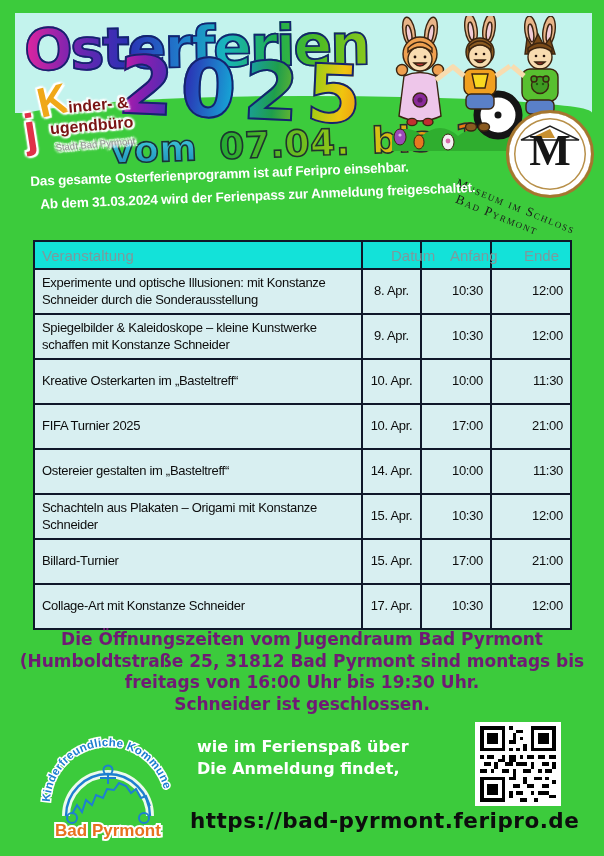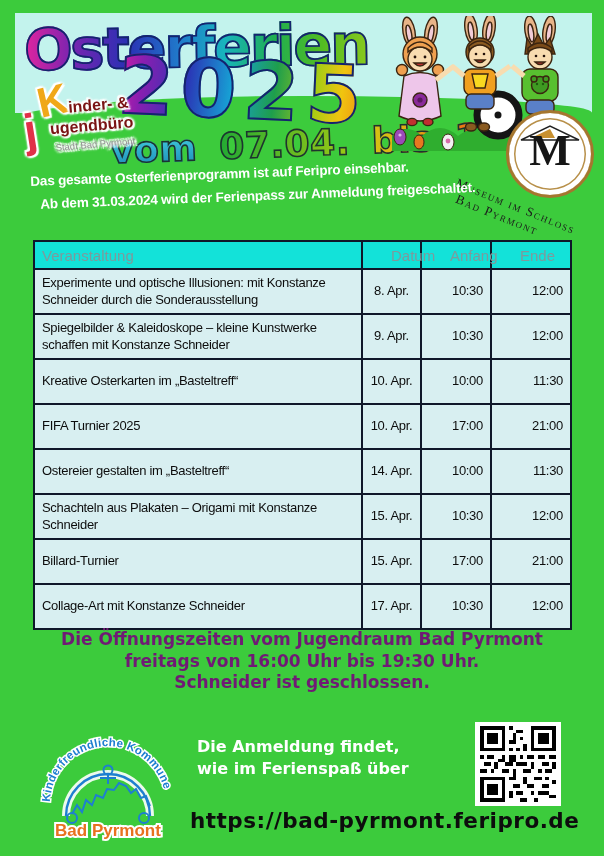--- a/index.html
+++ b/index.html
@@ -50,21 +50,21 @@
   
   .announce{left:30px;top:171px;transform:rotate(-2.2deg);transform-origin:left top;
     color:#fff;font-weight:bold;font-size:13.5px;letter-spacing:-0.2px;line-height:1.7;white-space:nowrap;}
   .announce .a2{margin-left:9px;}
 
   
   .events{left:33px;top:240px;border-collapse:collapse;table-layout:fixed;width:537px;}
   .events td,.events th{border:2px solid #0f172a;font-weight:normal;}
   .events th{background:#13e2d9;color:#7e999c;font-size:15px;height:24px;padding:1px 7px;}
   .events th.h-left{text-align:left;}
-  .events th.h-right{text-align:left;padding-left:28px;}
+  .events th.h-right{text-align:center;padding-left:28px;}
   .events td{background:#d8eff1;color:#0d0d0d;font-size:13px;letter-spacing:-0.3px;height:39px;padding:2px 7px;line-height:1.25;}
   .td-event{text-align:left;}
   .td-date{text-align:center;font-size:13.5px;margin-left:6px;}
   .td-time{text-align:right;font-size:14px;}
 
   
   .hours{left:0;top:629px;width:604px;text-align:center;color:#701a75;font-weight:bold;
     font-family:"DejaVu Sans",sans-serif;font-size:17px;line-height:1.27;}
 
   
@@ -261,20 +261,21 @@
         <td class="td-event">Collage-Art mit Konstanze Schneider</td>
         <td class="td-date">17. Apr.</td>
         <td class="td-time">10:30</td>
         <td class="td-time">12:00</td>
       </tr>
     </tbody>
   </table>
 
   <div class="abs hours">
     <div>Die Öffnungszeiten vom Jugendraum Bad Pyrmont</div>
+    <div>(Humboldtstraße 25, 31812 Bad Pyrmont sind montags bis</div>
     <div>freitags von 16:00 Uhr bis 19:30 Uhr.</div>
     <div>Schneider ist geschlossen.</div>
   </div>
 
   <svg class="abs kfk-logo" width="144" height="118" viewBox="0 0 144 118">
     <defs>
       <path id="kfkArc" d="M 14,80 A 58,58 0 0 1 130,80" fill="none"></path>
     </defs>
     <path d="M30,92 A 42,42 0 0 1 114,92" fill="none" stroke="#fff" stroke-width="8" opacity="0.9"></path>
     <path d="M30,92 A 42,42 0 0 1 114,92" fill="none" stroke="#1e7fd0" stroke-width="2.4"></path>
@@ -283,22 +284,22 @@
     <path d="M72,50 L72,60 M64,54 L80,54" stroke="#1e7fd0" stroke-width="2"></path>
     <circle cx="36" cy="94" r="5" fill="none" stroke="#1e7fd0" stroke-width="2"></circle>
     <circle cx="108" cy="94" r="5" fill="none" stroke="#1e7fd0" stroke-width="2"></circle>
     <text font-family="Liberation Sans, sans-serif" font-size="11.5" font-weight="bold" fill="#1e7fd0" stroke="#fff" stroke-width="3" paint-order="stroke" letter-spacing="0.3">
       <textPath href="#kfkArc" startOffset="2">Kinderfreundliche Kommune</textPath>
     </text>
     <text x="72" y="112" text-anchor="middle" font-family="Liberation Sans, sans-serif" font-size="17" font-weight="bold" fill="#e8721f" stroke="#fff" stroke-width="4" paint-order="stroke">Bad Pyrmont</text>
   </svg>
 
   <div class="abs anmeldung">
+    <div>wie im Ferienspaß über</div>
     <div>Die Anmeldung findet,</div>
-    <div>wie im Ferienspaß über</div>
   </div>
 
   <div class="abs qr-box">
     <svg width="76" height="76" viewBox="0 0 21 21" shape-rendering="crispEdges">
       <g fill="#000">
         <rect x="0" y="0" width="7" height="7"></rect>
           <rect x="1" y="1" width="5" height="5" fill="#fff"></rect>
           <rect x="2" y="2" width="3" height="3"></rect>
         <rect x="14" y="0" width="7" height="7"></rect>
           <rect x="15" y="1" width="5" height="5" fill="#fff"></rect>

